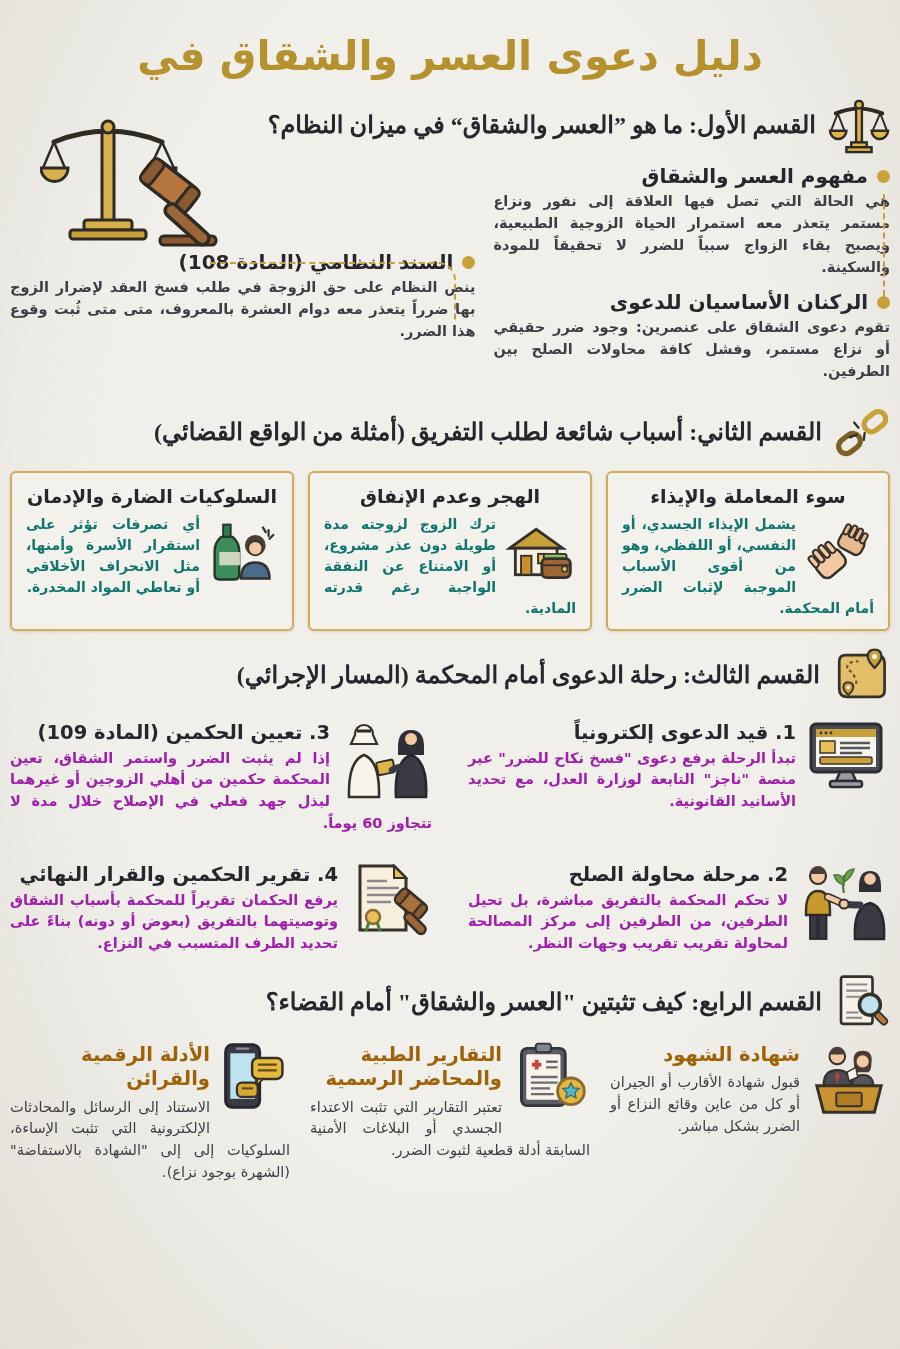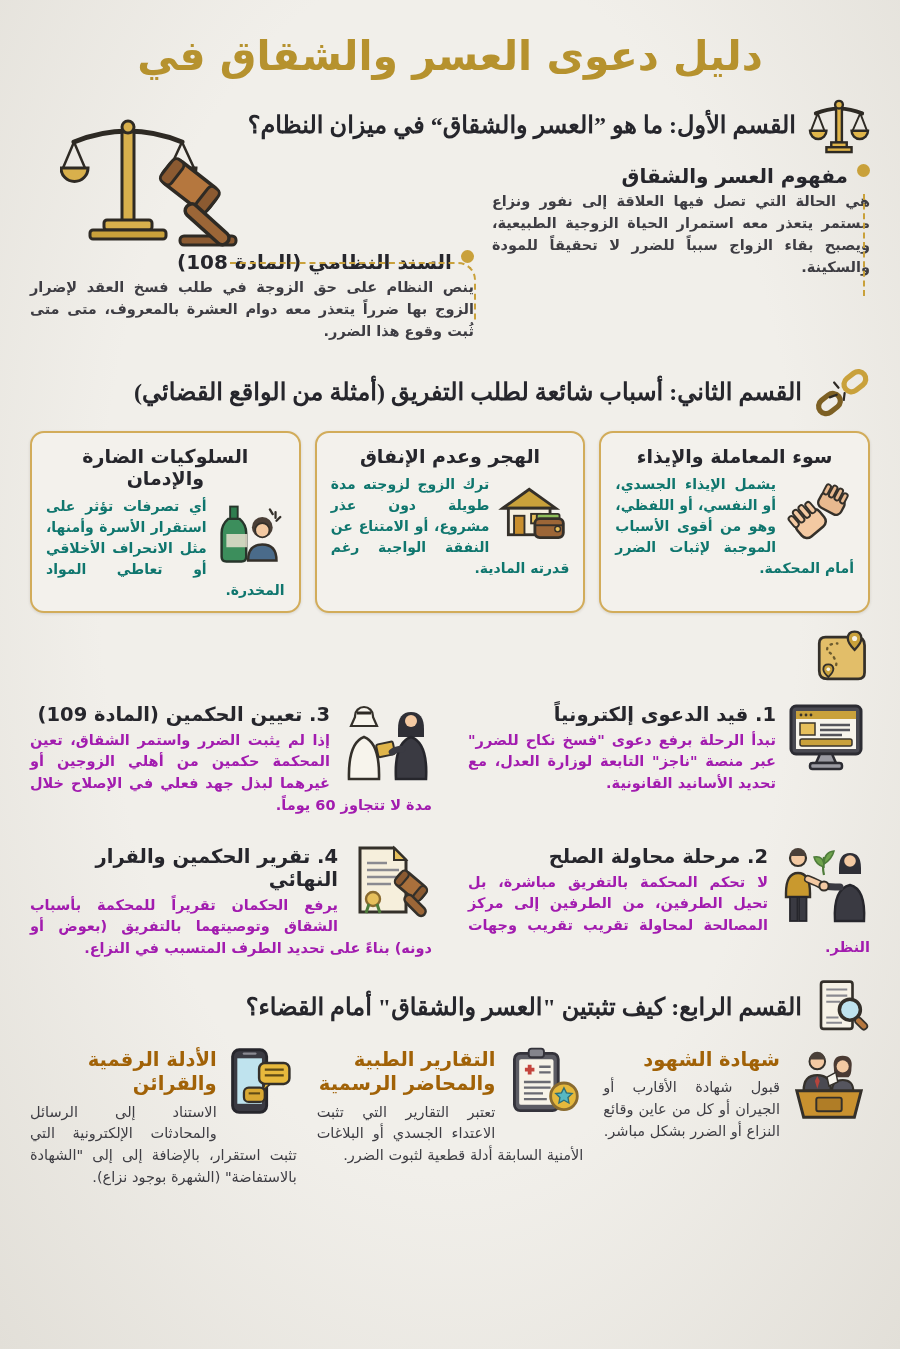--- a/index.html
+++ b/index.html
@@ -2,51 +2,51 @@
 <html dir="rtl" lang="ar"><head>
 <meta charset="utf-8">
 <style>
   html,body{margin:0;padding:0;}
   body{
     width:900px;height:1349px;overflow:hidden;direction:rtl;
     font-family:"DejaVu Sans","Liberation Sans",sans-serif;
     background:radial-gradient(ellipse at 50% 42%, #F1EFEA 55%, #E2DFD8 100%);
     color:#29292F;
   }
-  .poster{box-sizing:border-box;width:900px;height:1349px;padding:24px 30px 0;position:relative;}
+  .poster{box-sizing:border-box;width:900px;height:1349px;padding:24px 10px 0;position:relative;}
 
   
   .title{text-align:center;margin:6px 0 14px;}
   .t1{color:#B6922E;font-size:41px;font-weight:bold;line-height:1.28;}
   .t2{color:#26262C;font-size:42px;font-weight:bold;line-height:1.28;}
 
   
   .sec-head{display:flex;align-items:center;gap:12px;margin:8px 0 8px;font-family:Liberation Serif, serif;}
   .sec-head h2{font-size:24px;margin:0;line-height:1.28;color:#26262C;font-weight:bold;}
   .sec-icon{flex:0 0 auto;display:flex;}
 
   
   .s1{position:relative;margin-bottom:10px;}
   .s1 .sec-head h2{max-width:600px;}
   .big-illu{position:absolute;left:30px;top:6px;}
   .s1-cols{display:flex;gap:18px;position:relative;}
   .col-r{width:46%;position:relative;padding-top:2px;}
   .col-l{width:54%;position:relative;}
   .col-l .item{margin-top:88px;}
-  .item-head{display:flex;align-items:flex-start;gap:9px;margin-bottom:3px;}
+  .item-head{display:flex;align-items:center;gap:9px;margin-bottom:3px;}
   .bullet{width:13px;height:13px;border-radius:50%;background:#C9A13B;flex:0 0 auto;}
   .item-head h3{font-size:20px;margin:0;color:#26262C;font-weight:bold;}
   .item p{margin:0 0 12px;font-size:14.5px;line-height:1.5;text-align:justify;color:#3E3D43;font-weight:bold;}
   .dash-v{position:absolute;top:32px;right:5px;height:102px;width:0;border-left:2.5px dashed #C9A13B;}
   .l-conn{position:absolute;top:100px;left:200px;width:244px;height:56px;
     border-top:2.5px dashed #C9A13B;border-right:2.5px dashed #C9A13B;border-top-right-radius:18px;}
 
   
   .cards{display:flex;gap:14px;margin-top:10px;}
-  .card{flex:1;background:#F3F1EC;border:2px solid #D2AC5A;border-radius:14px;
+  .card{flex:1;background:#F3F1EC;border:2px solid #D2AC5A;border-radius:6px;
     padding:12px 14px 10px;box-shadow:0 1px 3px rgba(60,50,30,.14);}
   .card h3{text-align:center;font-size:19px;margin:0 0 7px;color:#26262C;font-weight:bold;}
   .card-ico{float:right;margin:6px 0 2px 8px;}
   .card p{margin:0;font-size:14px;line-height:1.5;text-align:justify;font-weight:bold;color:#0f766e;}
 
   
   .s3{margin-top:16px;}
   .steps{display:grid;grid-template-columns:1fr 1fr;column-gap:36px;row-gap:26px;margin-top:14px;}
   .step-ico{float:right;margin:0 0 4px 10px;}
   .step h3{font-size:19.5px;margin:2px 0 4px;color:#26262C;font-weight:bold;}
@@ -110,20 +110,27 @@
     <div class="s1-cols">
       <div class="col-r">
         <span class="dash-v"></span>
         <div class="item">
           <div class="item-head">
             <span class="bullet"></span>
             <h3>مفهوم العسر والشقاق</h3>
           </div>
           <p>هي الحالة التي تصل فيها العلاقة إلى نفور ونزاع مستمر يتعذر معه استمرار الحياة الزوجية الطبيعية، ويصبح بقاء الزواج سبباً للضرر لا تحقيقاً للمودة والسكينة.</p>
         </div>
+        <div class="item">
+          <div class="item-head">
+            <span class="bullet"></span>
+            <h3>الركنان الأساسيان للدعوى</h3>
+          </div>
+          <p>تقوم دعوى الشقاق على عنصرين: وجود ضرر حقيقي أو نزاع مستمر، وفشل كافة محاولات الصلح بين الطرفين.</p>
+        </div>
       </div>
       <div class="col-l">
         <div class="item">
           <div class="item-head">
             <span class="bullet"></span>
             <h3>السند النظامي (المادة 108)</h3>
           </div>
           <p>ينص النظام على حق الزوجة في طلب فسخ العقد لإضرار الزوج بها ضرراً يتعذر معه دوام العشرة بالمعروف، متى متى ثُبت وقوع هذا الضرر.</p>
         </div>
       </div>
@@ -208,20 +215,21 @@
       <span class="sec-icon">
         <svg width="58" height="58" viewBox="0 0 64 64">
           <path d="M8 16 q0 -7 7 -7 h34 q9 0 9 9 v30 q0 7 -7 7 H17 q-9 0 -9 -9 z" fill="#E2BE69" stroke="#34302A" stroke-width="3"></path>
           <path d="M15 46 q15 -2 11 -11 t-9 -10 q-2 -9 11 -9" fill="none" stroke="#6B5A2E" stroke-width="2.6" stroke-dasharray="1.5 5.5" stroke-linecap="round"></path>
           <path d="M47 3 q7.5 0 7.5 7.5 q0 5 -7.5 12.5 q-7.5 -7.5 -7.5 -12.5 q0 -7.5 7.5 -7.5 z" fill="#C9A13B" stroke="#34302A" stroke-width="2.5"></path>
           <circle cx="47" cy="10.5" r="2.8" fill="#F7F3E8"></circle>
           <path d="M18 39 q5.5 0 5.5 5.5 q0 3.5 -5.5 8.5 q-5.5 -5 -5.5 -8.5 q0 -5.5 5.5 -5.5 z" fill="#C9A13B" stroke="#34302A" stroke-width="2"></path>
           <circle cx="18" cy="44.5" r="2" fill="#F7F3E8"></circle>
         </svg>
       </span>
+      <h2>القسم الثالث: رحلة الدعوى أمام المحكمة (المسار الإجرائي)</h2>
     </div>
 
     <div class="steps">
 
       <div class="step">
         <span class="step-ico">
           <svg width="84" height="74" viewBox="0 0 84 74">
             <rect x="5" y="5" width="70" height="48" rx="5" fill="#4A4A52" stroke="#2C2C33" stroke-width="3"></rect>
             <rect x="10" y="10" width="60" height="38" fill="#F7F4EC"></rect>
             <rect x="10" y="10" width="60" height="8" fill="#C9A13B"></rect>
@@ -361,19 +369,19 @@
             <rect x="13" y="13" width="26" height="48" fill="#BFE3EE"></rect>
             <path d="M20 8 h12" stroke="#8A8A92" stroke-width="2.5" stroke-linecap="round"></path>
             <rect x="36" y="18" width="32" height="22" rx="6" fill="#E7B93C" stroke="#34302A" stroke-width="2.6"></rect>
             <path d="M42 40 l-2 7 8 -7 z" fill="#E7B93C" stroke="#34302A" stroke-width="1.6"></path>
             <path d="M42 25 h20 M42 31 h20" stroke="#5E4A16" stroke-width="2.4"></path>
             <rect x="20" y="44" width="22" height="15" rx="5" fill="#D9A833" stroke="#34302A" stroke-width="2.4"></rect>
             <path d="M25 50 h12" stroke="#5E4A16" stroke-width="2.2"></path>
           </svg>
         </span>
         <h3>الأدلة الرقمية والقرائن</h3>
-        <p>الاستناد إلى الرسائل والمحادثات الإلكترونية التي تثبت استقرار، بالإضافة إلى إلى "الشهادة بالاستفاضة" (الشهرة بوجود نزاع).</p>
+        <p>الاستناد إلى الرسائل والمحادثات الإلكترونية التي تثبت الإساءة، السلوكيات إلى إلى "الشهادة بالاستفاضة" (الشهرة بوجود نزاع).</p>
       </div>
 
     </div>
   </section>
 
 </div>
 
 </body></html>

